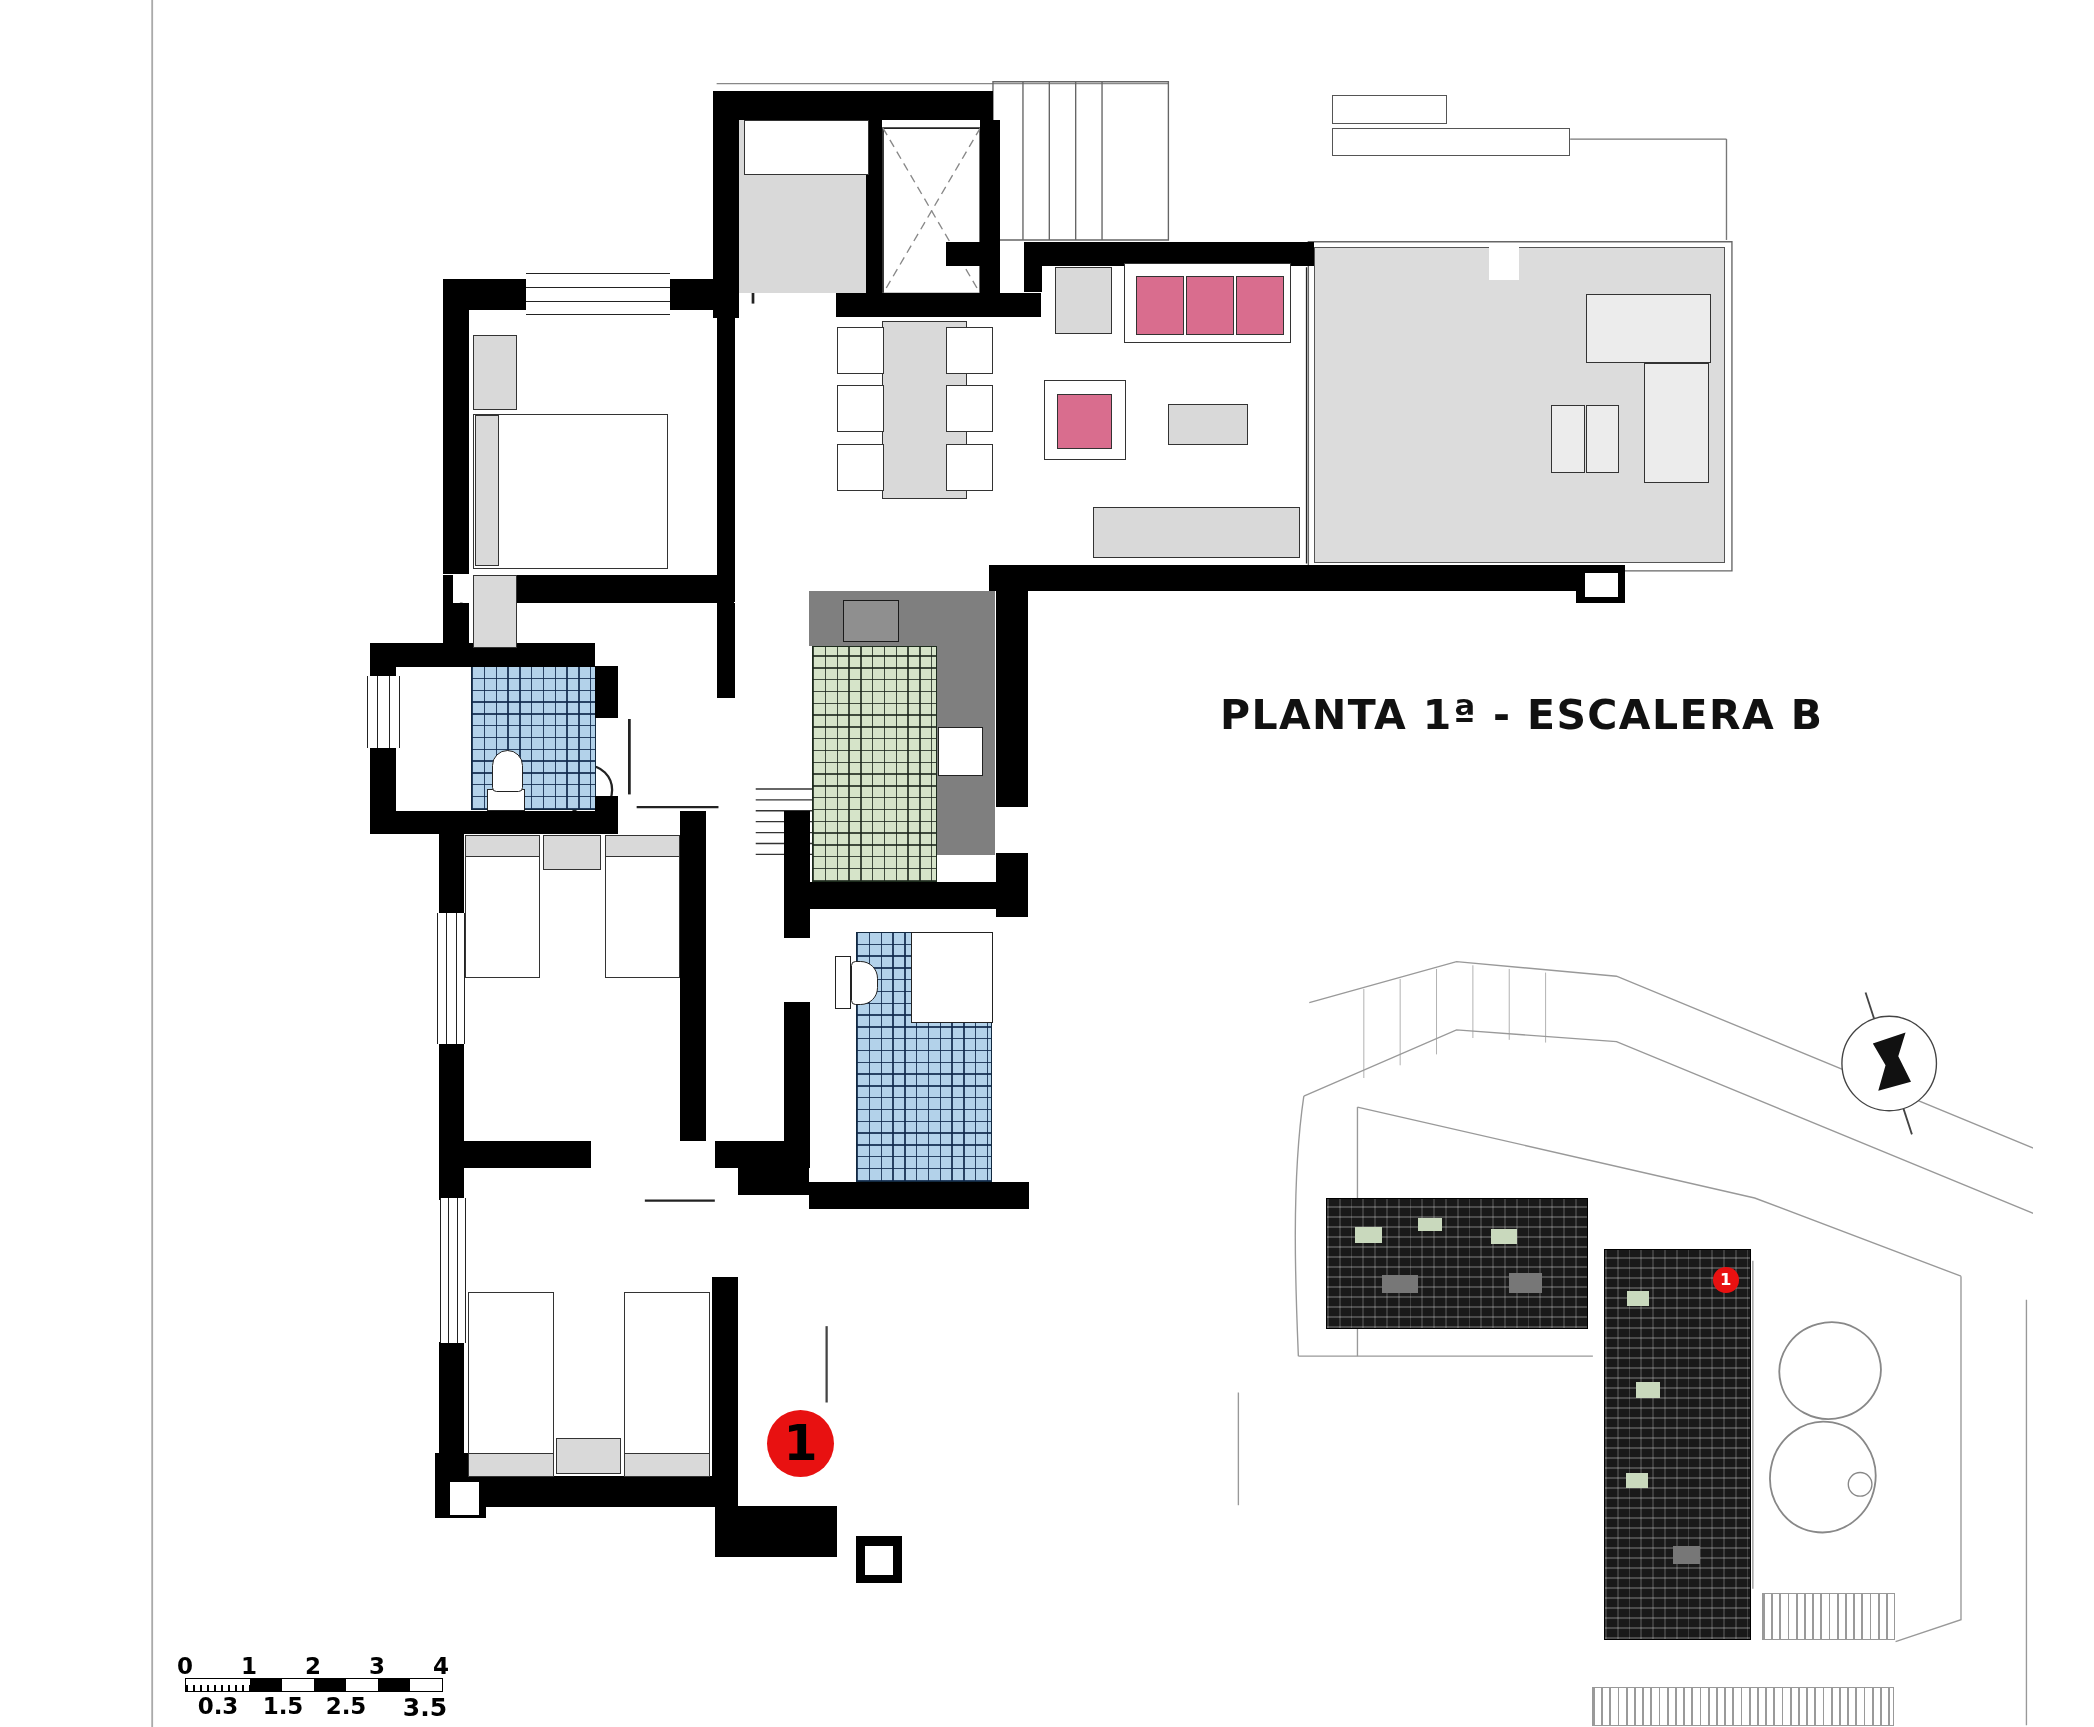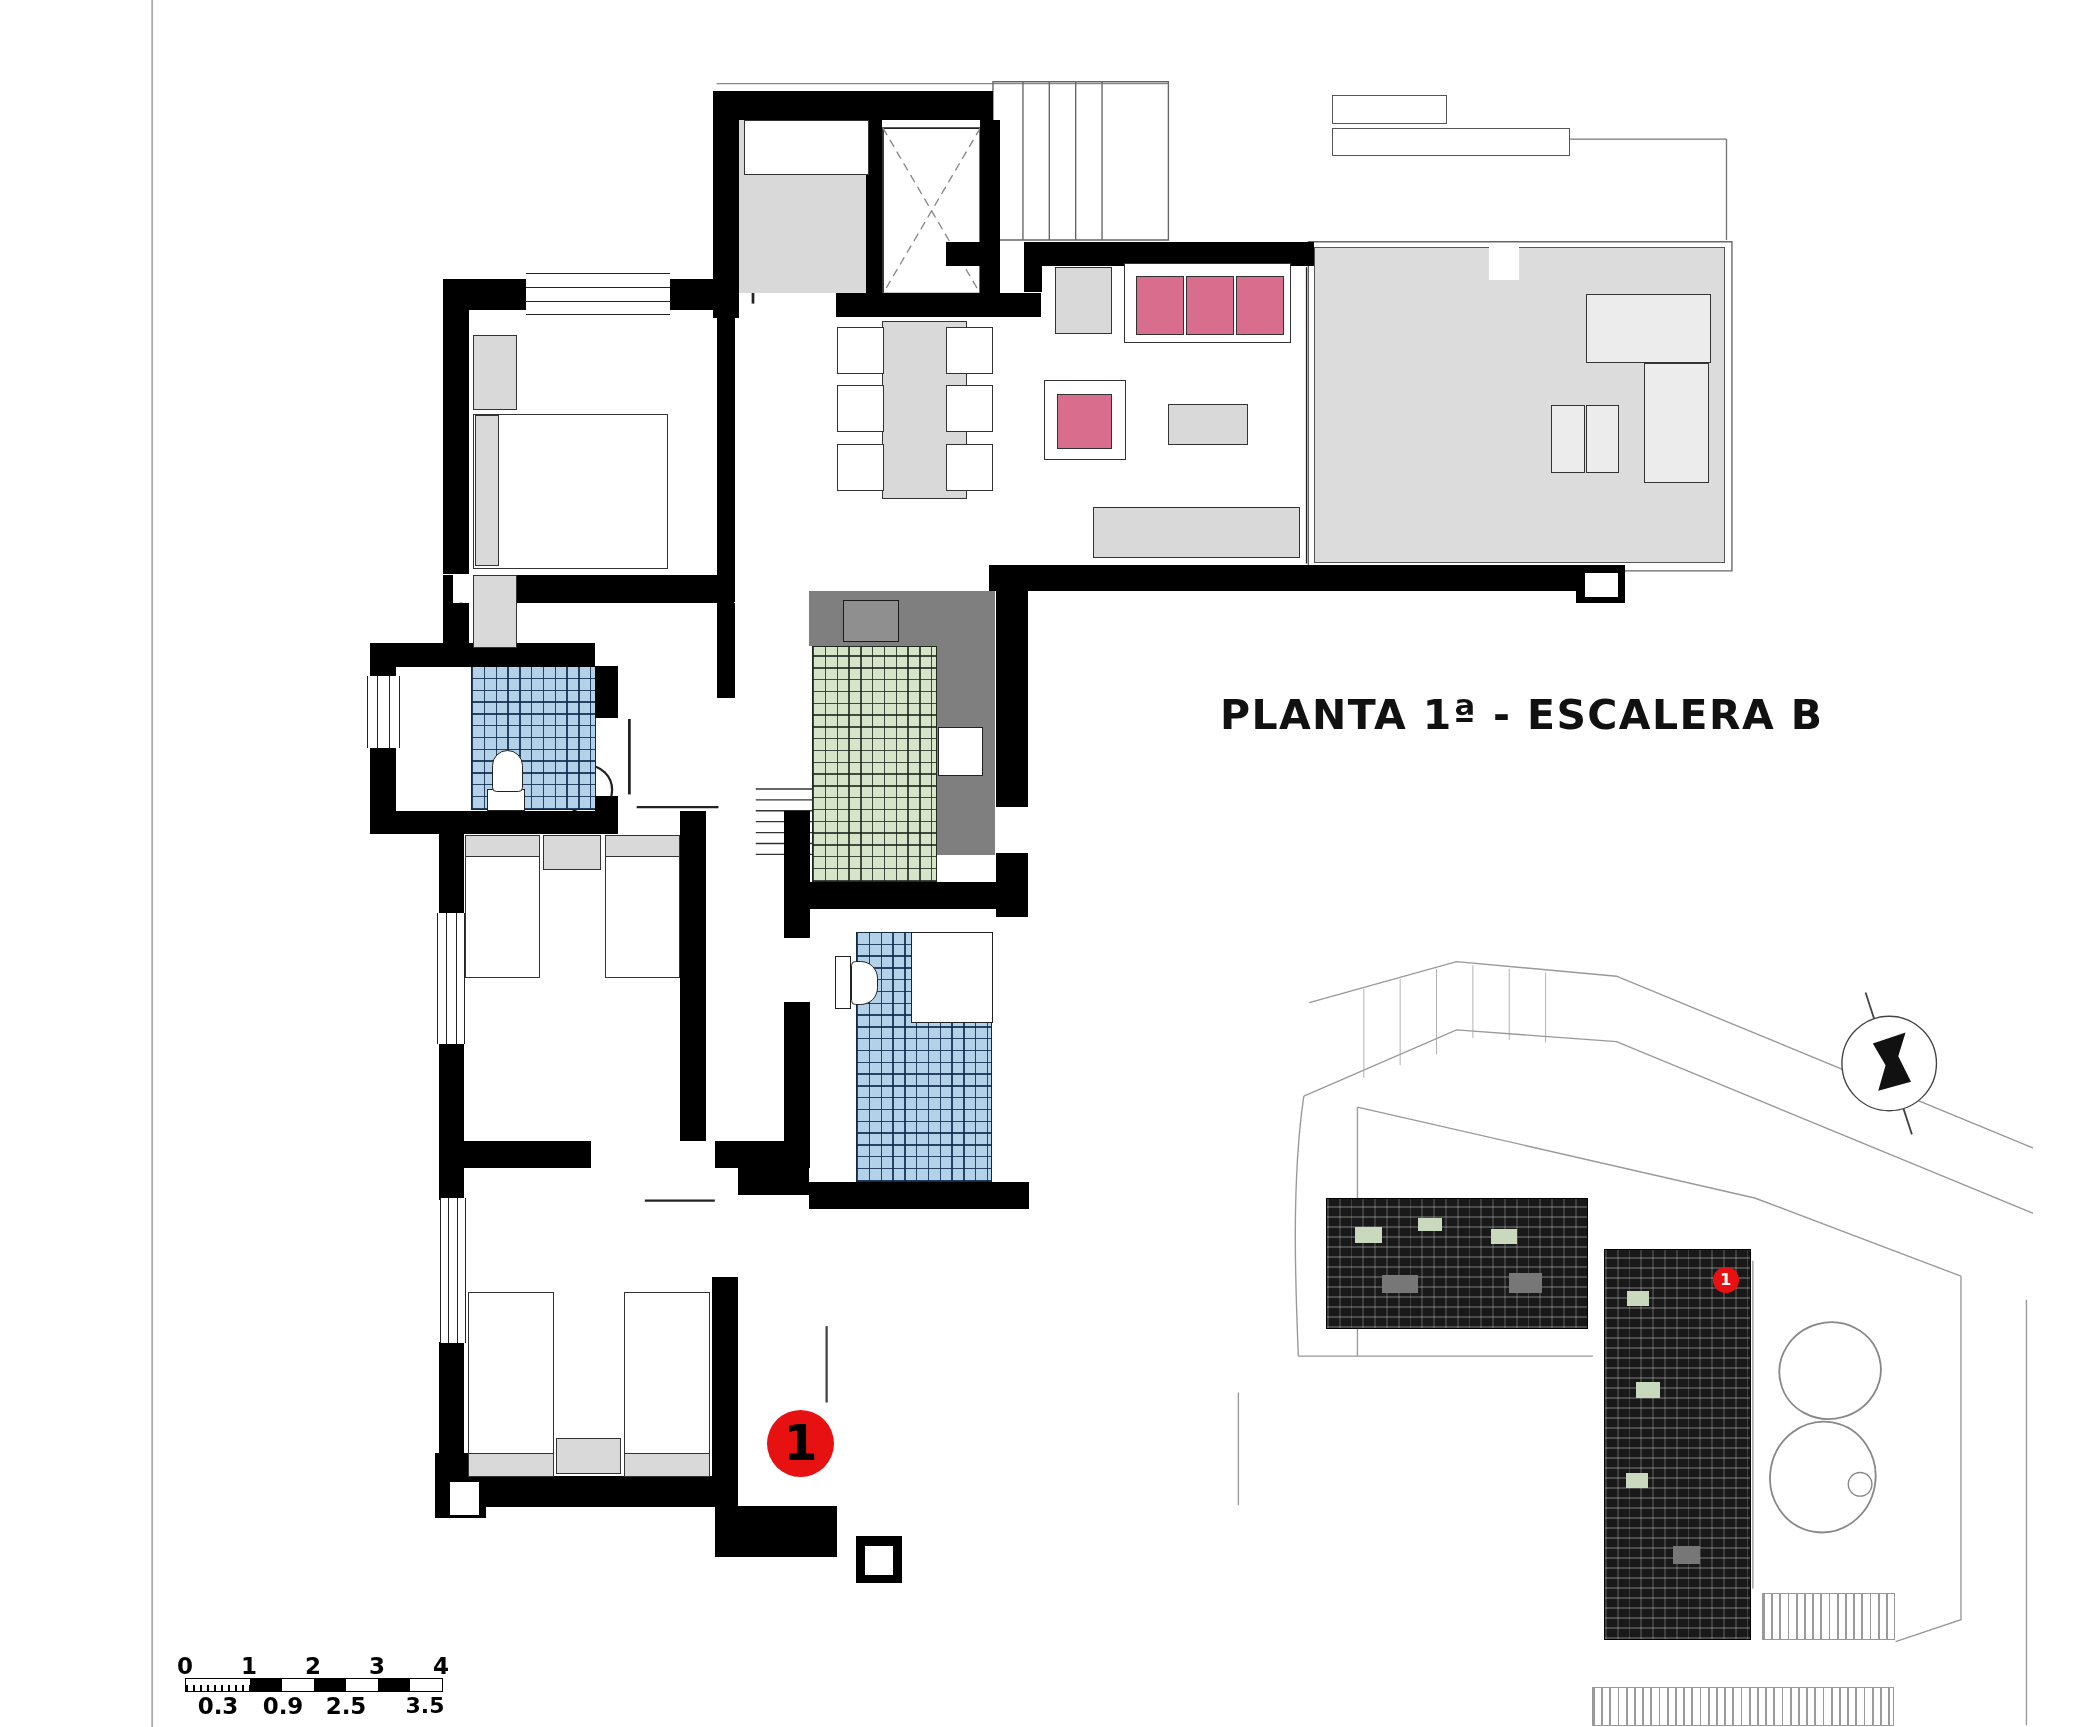--- a/index.html
+++ b/index.html
@@ -240,22 +240,22 @@
       <div class="sb-bar" style="left: 185px; top: 1678px; width: 256px; height: 11.8px;">
         <div class="sb-seg sb-ticks" style="width: 64px;"></div>
         <div class="sb-seg" style="width: 32px; background: rgb(0, 0, 0);"></div>
         <div class="sb-seg" style="width: 32px; background: rgb(255, 255, 255);"></div>
         <div class="sb-seg" style="width: 32px; background: rgb(0, 0, 0);"></div>
         <div class="sb-seg" style="width: 32px; background: rgb(255, 255, 255);"></div>
         <div class="sb-seg" style="width: 32px; background: rgb(0, 0, 0);"></div>
         <div class="sb-seg" style="width: 32px; background: rgb(255, 255, 255);"></div>
       </div>
       <span class="sb-lbl" style="left: 218px; top: 1693px; font-size: 23px;">0.3</span>
-      <span class="sb-lbl" style="left: 283px; top: 1693px; font-size: 23px;">0.9</span>
+      <span class="sb-lbl" style="left: 283px; top: 1693px; font-size: 23px;">1.5</span>
       <span class="sb-lbl" style="left: 346px; top: 1693px; font-size: 23px;">2.5</span>
-      <span class="sb-lbl" style="left: 425px; top: 1693px; font-size: 22px;">3.5</span>
+      <span class="sb-lbl" style="left: 425px; top: 1693px; font-size: 25px;">3.5</span>
     </div>
   <div id="markers">
       <div class="marker" style="left: 767px; top: 1410px; width: 67px; height: 67px; background: rgb(232, 17, 17); color: rgb(0, 0, 0); font-size: 49px;">1</div>
       <div class="marker" style="left: 1713px; top: 1267px; width: 25.5px; height: 25.5px; background: rgb(232, 17, 17); color: rgb(255, 255, 255); font-size: 16.4px;">1</div>
     </div>
 </div>
 
 
 </body></html>

